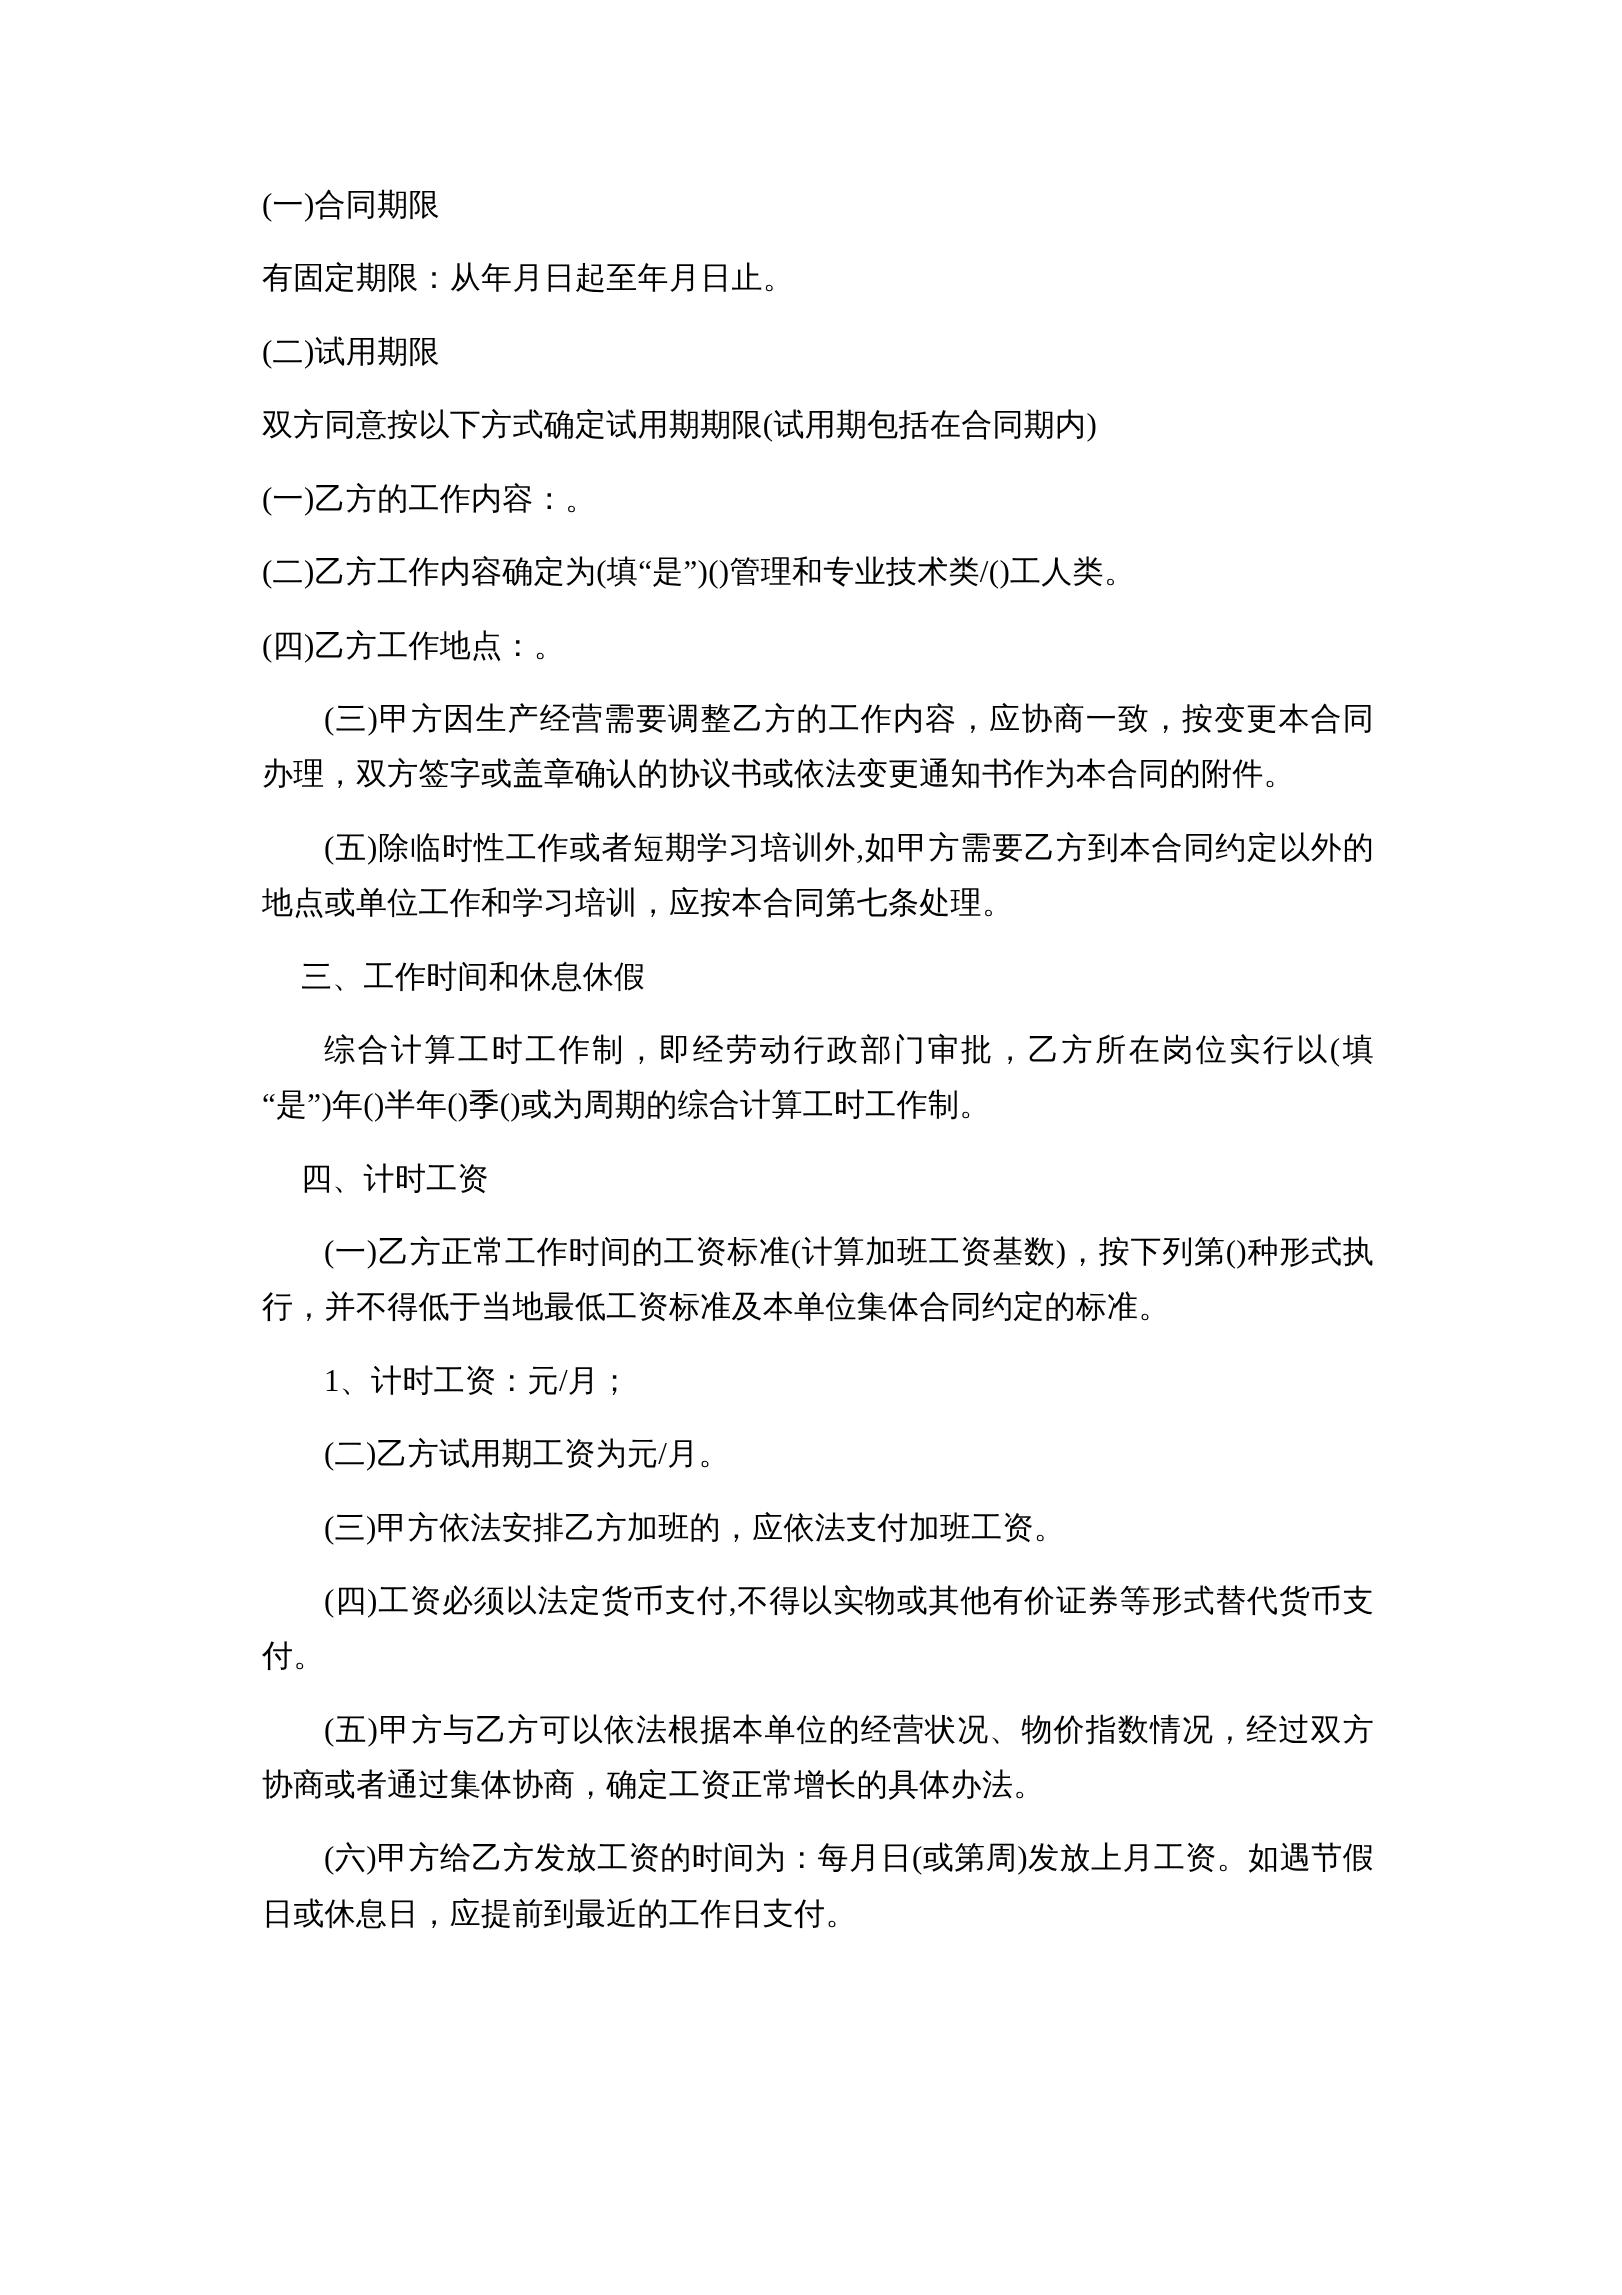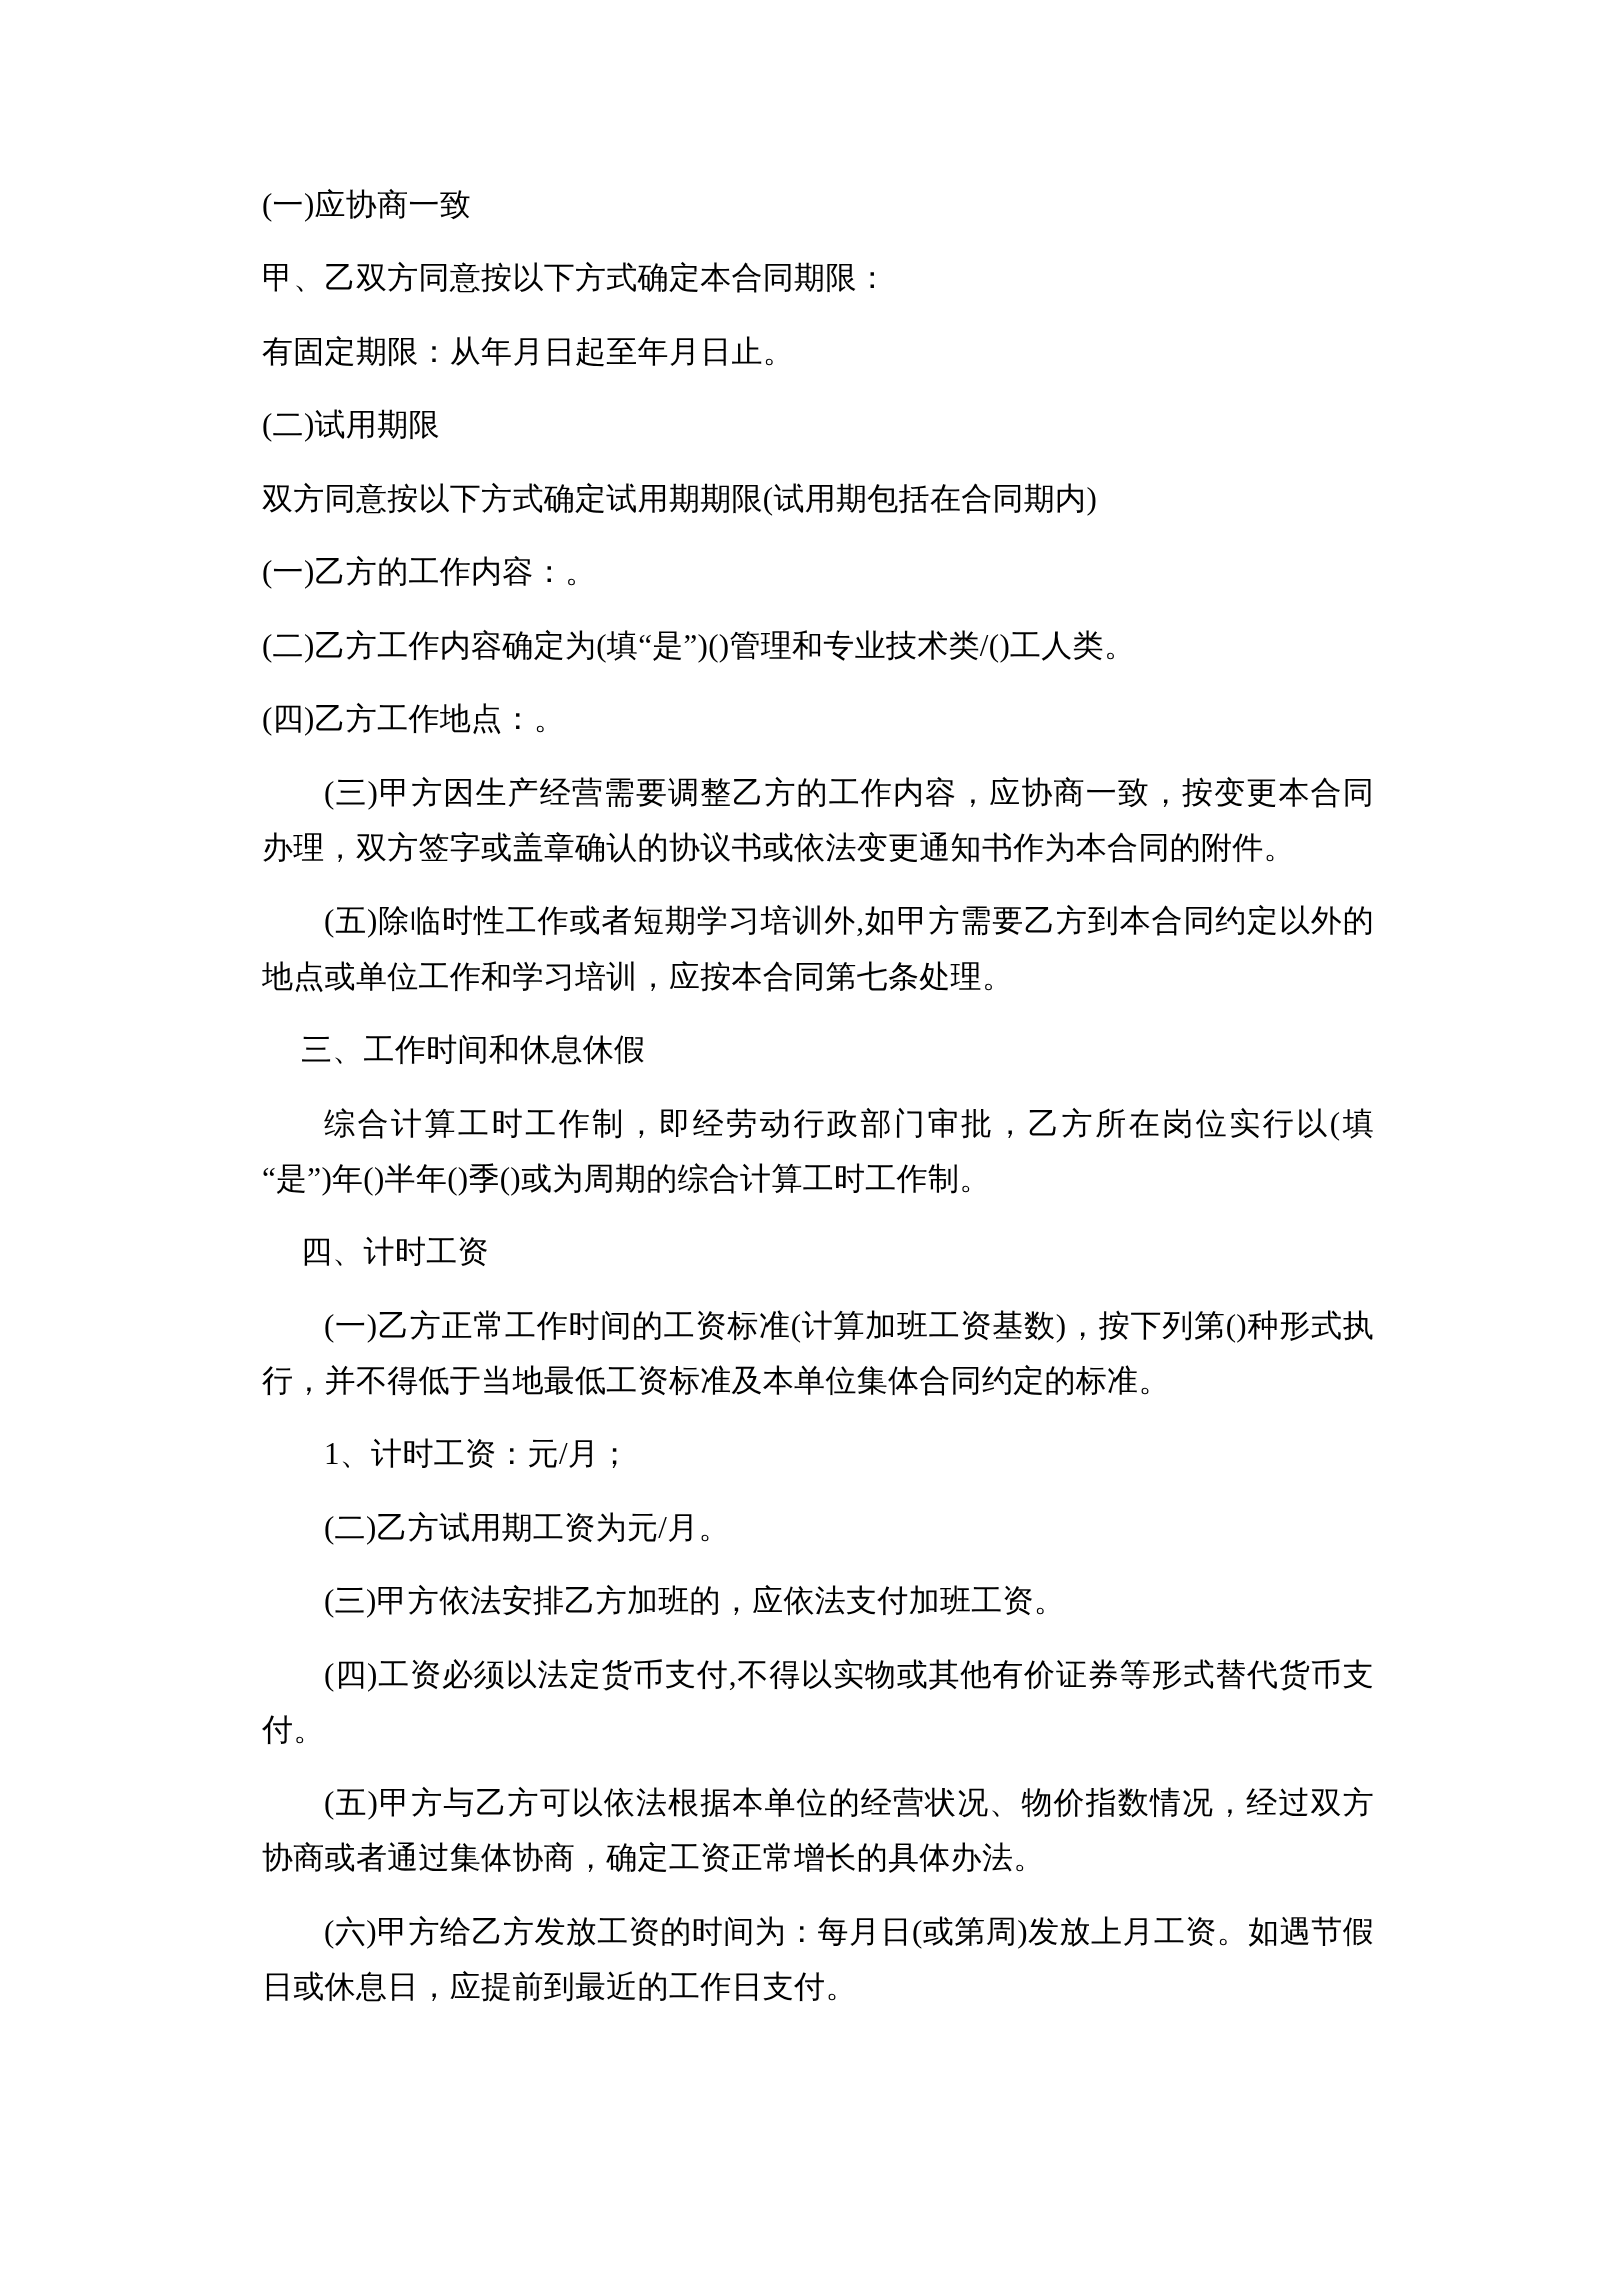--- a/index.html
+++ b/index.html
@@ -43,22 +43,21 @@
   }
   .heading {
     text-indent: 39px;
   }
 </style>
 </head>
 <body>
 
 <div class="page">
   <div class="content">
-    <p class="para indent">(一)应协商一致</p>
-    <p class="para indent">甲、乙双方同意按以下方式确定本合同期限：</p>
+    <p class="para indent">(一)合同期限</p>
     <p class="para indent">有固定期限：从年月日起至年月日止。</p>
     <p class="para indent">(二)试用期限</p>
     <p class="para indent">双方同意按以下方式确定试用期期限(试用期包括在合同期内)</p>
     <p class="para indent">(一)乙方的工作内容：。</p>
     <p class="para indent">(二)乙方工作内容确定为(填“是”)()管理和专业技术类/()工人类。</p>
     <p class="para indent">(四)乙方工作地点：。</p>
     <p class="para indent2">(三)甲方因生产经营需要调整乙方的工作内容，应协商一致，按变更本合同办理，双方签字或盖章确认的协议书或依法变更通知书作为本合同的附件。</p>
     <p class="para indent2">(五)除临时性工作或者短期学习培训外,如甲方需要乙方到本合同约定以外的地点或单位工作和学习培训，应按本合同第七条处理。</p>
     <p class="para heading">三、工作时间和休息休假</p>
     <p class="para indent2">综合计算工时工作制，即经劳动行政部门审批，乙方所在岗位实行以(填“是”)年()半年()季()或为周期的综合计算工时工作制。</p>

